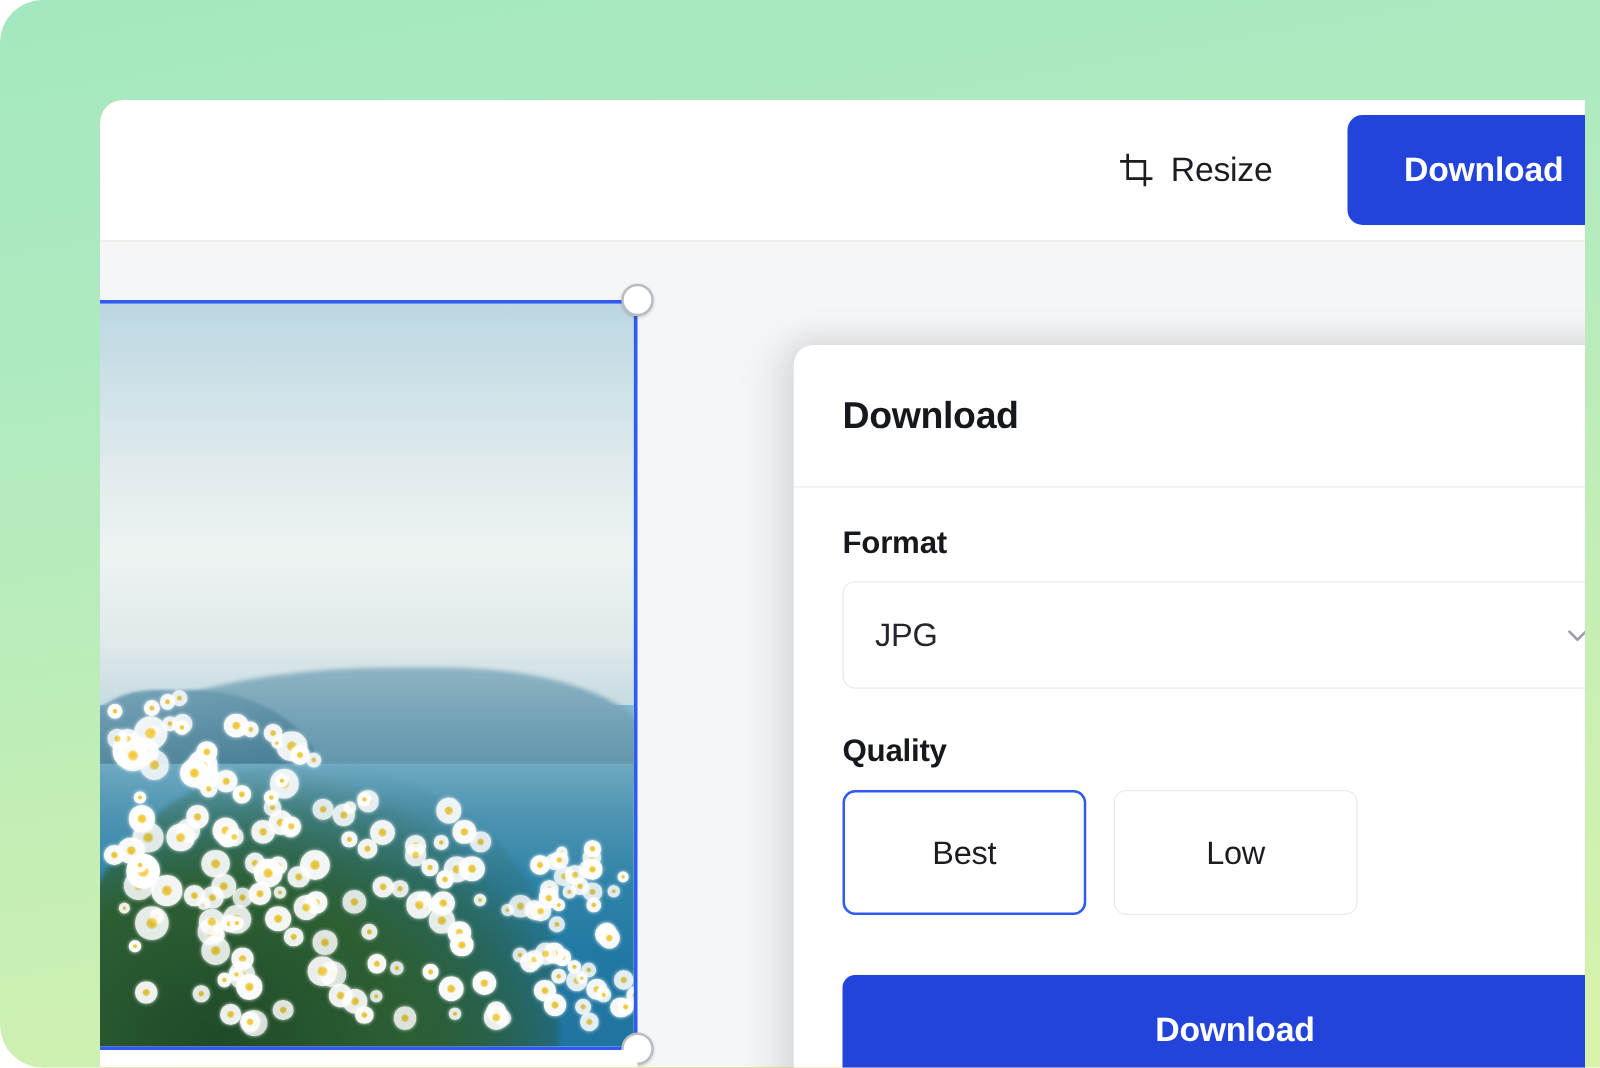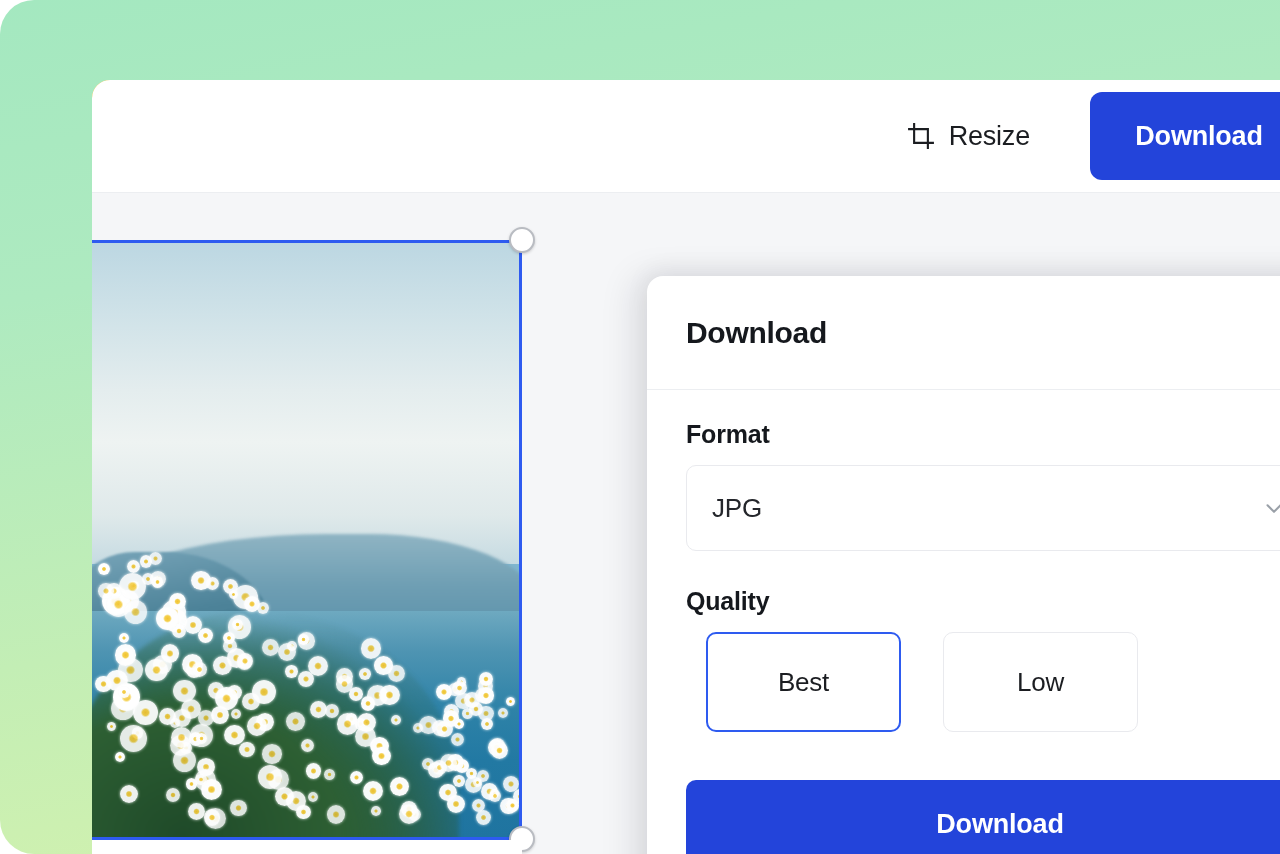--- a/index.html
+++ b/index.html
@@ -16,21 +16,21 @@
     left: 0; top: 0;
     width: 1280px; height: 854px;
     background: linear-gradient(170deg, #a4e8c0 0%, #aeeac0 28%, #c3eeb5 62%, #d9f3ab 100%);
     border-top-left-radius: 34px;
     border-bottom-left-radius: 34px;
   }
 
   
   #app-window {
     position: absolute;
-    left: 92px; top: 80px;
+    left: 80px; top: 80px;
     width: 1188px; height: 774px;
     background: #eab308;
     border-top-left-radius: 18px;
     overflow: hidden;
   }
 
   
   #toolbar {
     position: absolute;
     left: 0; top: 0;
@@ -222,21 +222,20 @@
   .quality-btn {
     width: 195px; height: 100px;
     border: 1px solid #e9eaee;
     border-radius: 10px;
     background: #ffffff;
     font-size: 26px;
     color: #1b1d21;
     font-family: "Liberation Sans", sans-serif;
     letter-spacing: -0.2px;
     cursor: pointer;
-    margin-left: 20px;
   }
   .quality-btn.selected {
     border: 2px solid #2e5bf0;
   }
 
   #dialog-download {
     margin-top: 48px;
     width: 628px; height: 88px;
     background: #2344da;
     border: none;

